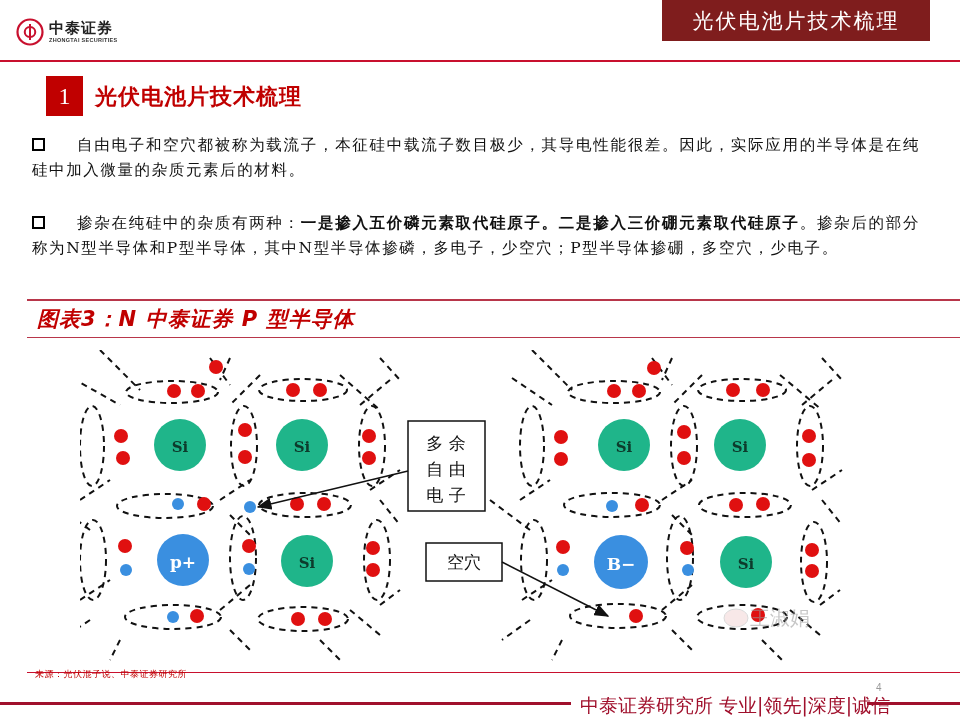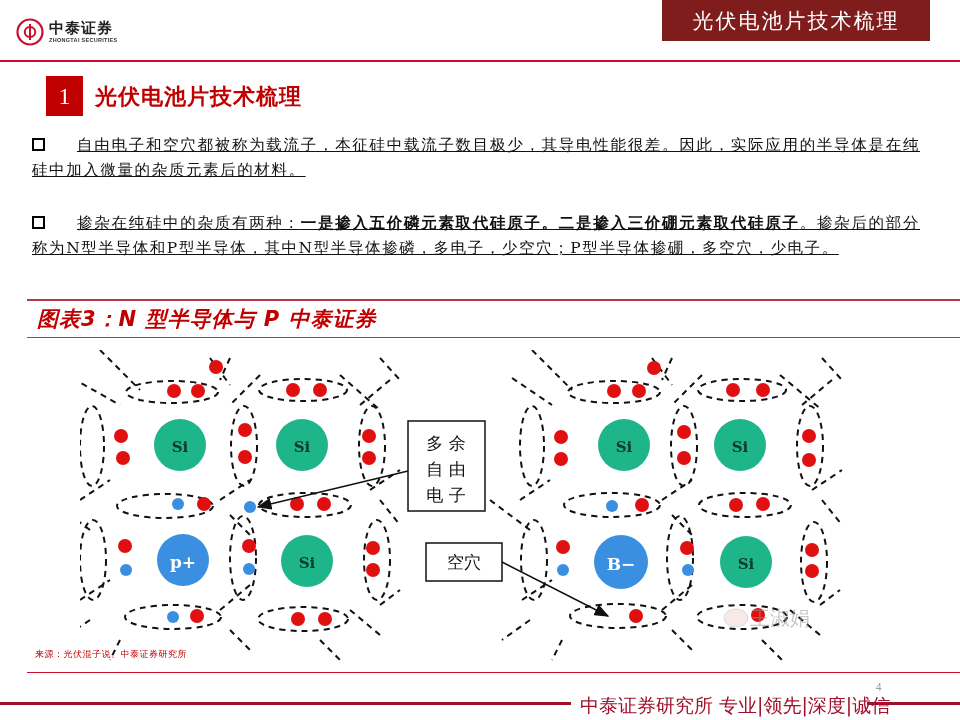--- a/index.html
+++ b/index.html
@@ -25,37 +25,37 @@
     position: absolute; left: 46px; top: 76px; width: 37px; height: 40px;
     background: #c00000; color: #fff; font-family: "Liberation Serif", serif;
     font-size: 24px; display: flex; align-items: center; justify-content: center;
   }
   .sec-title {
     position: absolute; left: 95px; top: 82px; color: #c00000;
     font-family: "DejaVu Serif", serif; font-size: 22px; font-weight: bold; letter-spacing: 1px;
   }
 
   
-  .para { position: absolute; left: 32px; width: 888px; font-family: "DejaVu Serif", serif; font-size: 15.5px; line-height: 25px; letter-spacing: 1.6px; color: #111; text-align: justify; text-decoration: underline; }
+  .para { position: absolute; left: 32px; width: 888px; font-family: "DejaVu Serif", serif; font-size: 15.5px; line-height: 25px; letter-spacing: 1.6px; color: #111; text-align: justify; }
   .para.p1 { top: 133px; }
   .para.p2 { top: 210px; }
   .bullet { display: inline-block; width: 13px; height: 13px; border: 2.5px solid #000; vertical-align: -1px; margin-right: 32px; }
   .bold { font-weight: bold; }
 
   
   .fig-rule-top { position: absolute; left: 27px; top: 299px; width: 936px; height: 2px; background: #b8364a; }
   .fig-title { position: absolute; left: 37px; top: 305px; color: #c00000; font-style: italic; font-weight: bold; font-size: 21px; font-family: "DejaVu Sans", sans-serif; letter-spacing: 1px; }
   .fig-rule-bot { position: absolute; left: 27px; top: 337px; width: 936px; height: 1px; background: #b8364a; }
 
   
   .diagram { position: absolute; left: 80px; top: 350px; width: 780px; height: 320px; }
 
   
   .src-rule { position: absolute; left: 27px; top: 672px; width: 936px; height: 1px; background: #c8102e; }
-  .source { position: absolute; left: 35px; top: 648px; font-size: 9px; color: #c00000; font-family: "DejaVu Serif", serif; letter-spacing: 0.5px; }
+  .source { position: absolute; left: 35px; top: 668px; font-size: 9px; color: #c00000; font-family: "DejaVu Serif", serif; letter-spacing: 0.5px; }
 
   
   .page-num { position: absolute; left: 876px; top: 682px; font-size: 10px; color: #999; font-family: "Liberation Sans", sans-serif; }
   .foot-bar-left { position: absolute; left: 0; top: 702px; width: 571px; height: 3px; background: #a0102c; }
   .foot-bar-right { position: absolute; left: 867px; top: 702px; width: 93px; height: 3px; background: #a0102c; }
   .foot-text { position: absolute; left: 580px; top: 693px; font-size: 19px; color: #a0102c; font-family: "DejaVu Sans", sans-serif; letter-spacing: 0px; white-space: nowrap; }
 </style>
 </head>
 <body>
 
@@ -77,21 +77,21 @@
 <div class="sec-title">光伏电池片技术梳理</div>
 
 <div class="para p1">
   <span class="bullet"></span><span>自由电子和空穴都被称为载流子，本征硅中载流子数目极少，其导电性能很差。因此，实际应用的半导体是在纯硅中加入微量的杂质元素后的材料。</span>
 </div>
 <div class="para p2">
   <span class="bullet"></span><span>掺杂在纯硅中的杂质有两种：</span><span class="bold">一是掺入五价磷元素取代硅原子。二是掺入三价硼元素取代硅原子</span><span>。掺杂后的部分称为N型半导体和P型半导体，其中N型半导体掺磷，多电子，少空穴；P型半导体掺硼，多空穴，少电子。</span>
 </div>
 
 <div class="fig-rule-top"></div>
-<div class="fig-title">图表3：N 型半导体与 P 中泰证券</div>
+<div class="fig-title">图表3：N 中泰证券 P 型半导体</div>
 <div class="fig-rule-bot"></div>
 
 <svg class="diagram" viewBox="0 0 780 320" xmlns="http://www.w3.org/2000/svg">
   <defs>
     <marker id="arrowhead" markerWidth="10" markerHeight="8" refX="9" refY="4" orient="auto">
       <path d="M0,0 L10,4 L0,8 Z" fill="#111"></path>
     </marker>
   </defs>
 
   <g stroke="#111" stroke-width="2" stroke-dasharray="6,5" fill="none">

